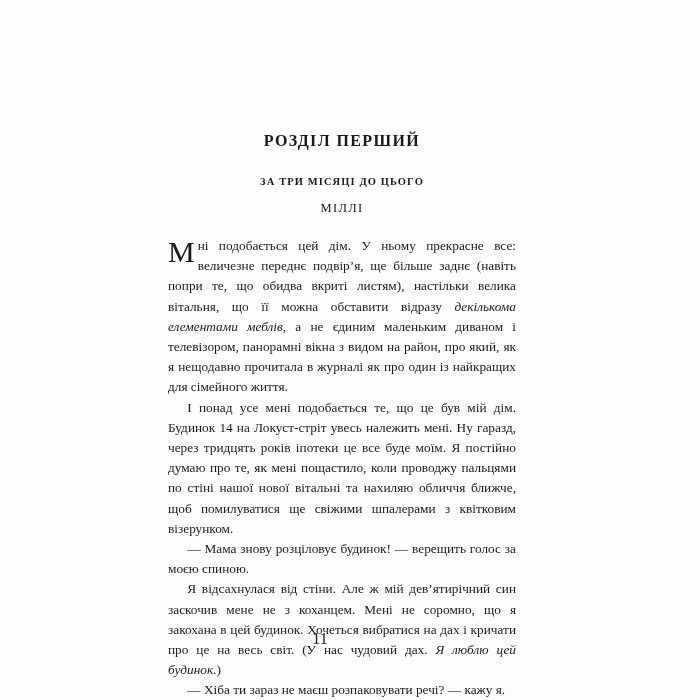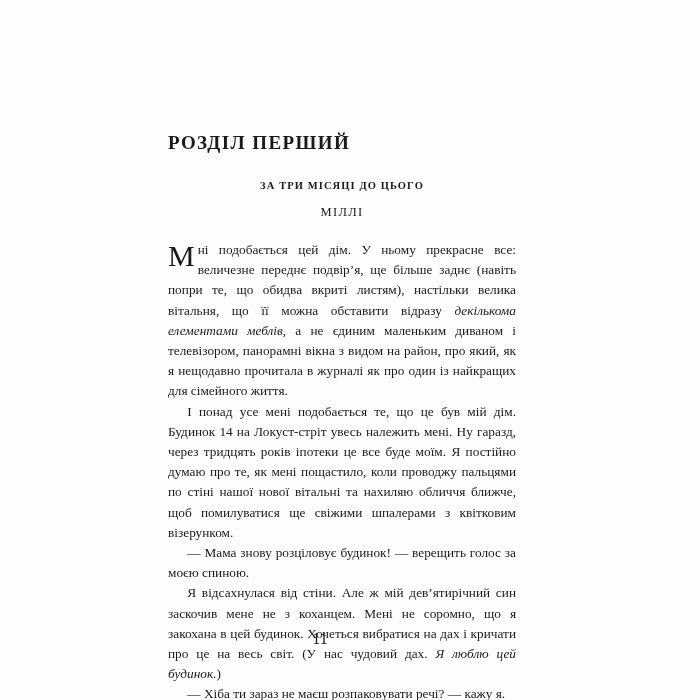--- a/index.html
+++ b/index.html
@@ -21,22 +21,23 @@
     box-sizing: border-box;
     background: #fdfdfc;
   }
   .content {
     position: absolute;
     left: 168px;
     top: 132px;
     width: 348px;
   }
   .chapter-title {
+    text-align: center;
     font-weight: bold;
-    font-size: 19px;
+    font-size: 16px;
     letter-spacing: 1.4px;
     margin: 0 0 26px 0;
     text-transform: uppercase;
   }
   .chapter-subtitle {
     text-align: center;
     font-weight: bold;
     font-size: 10.5px;
     letter-spacing: 1.1px;
     margin: 0 0 14px 0;

